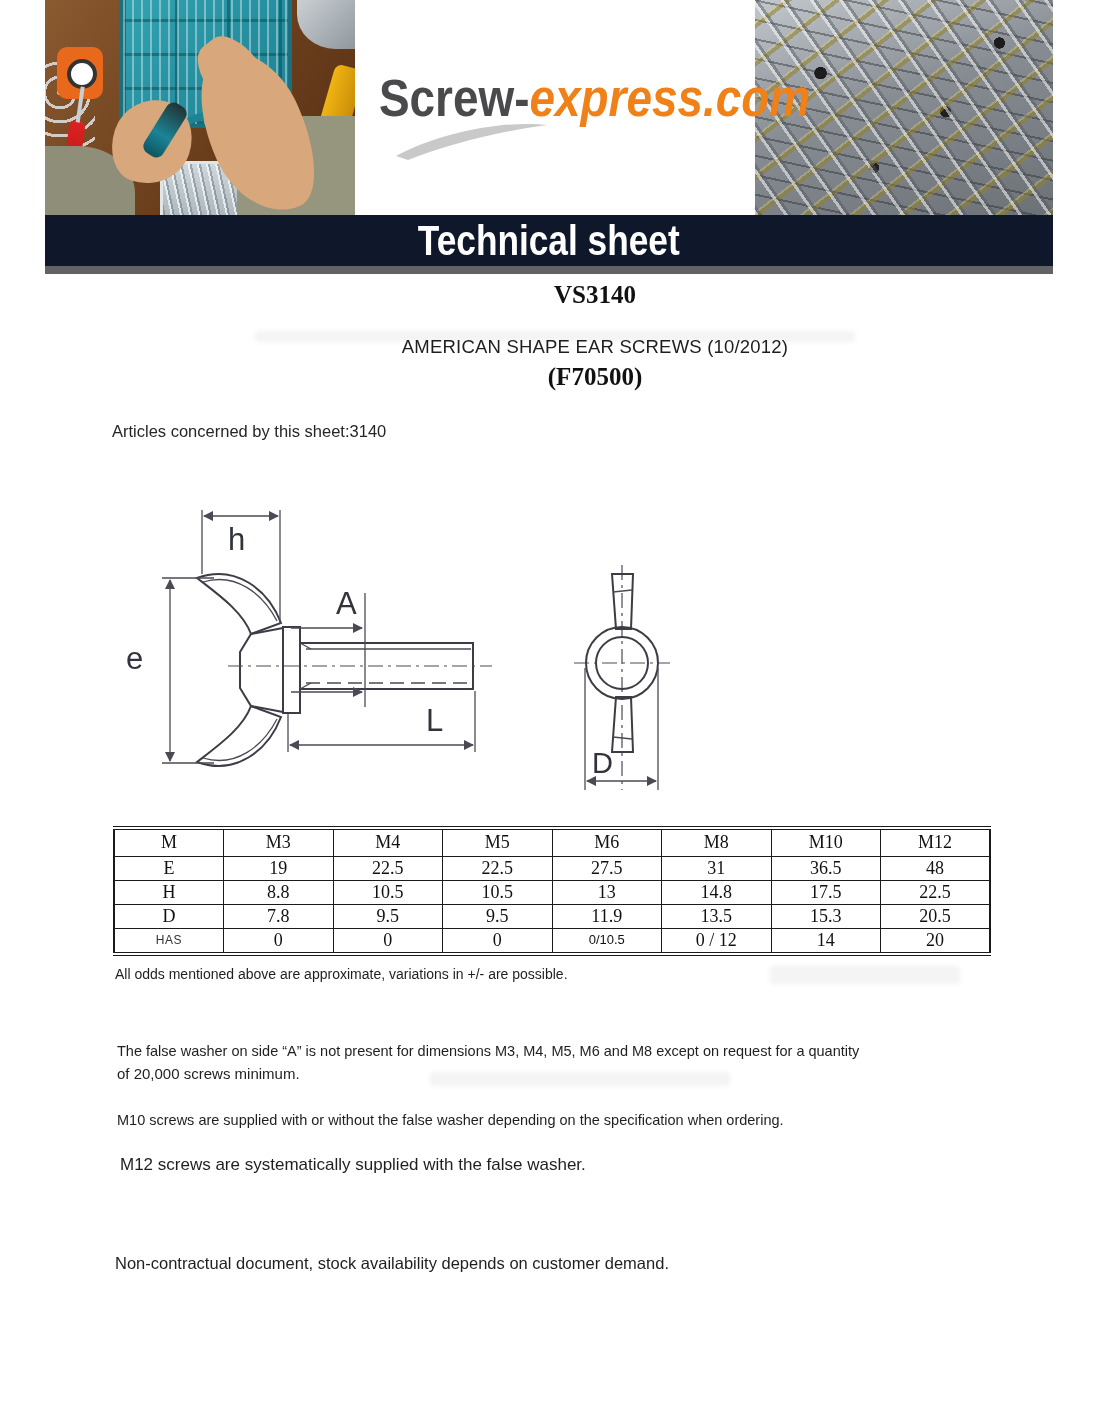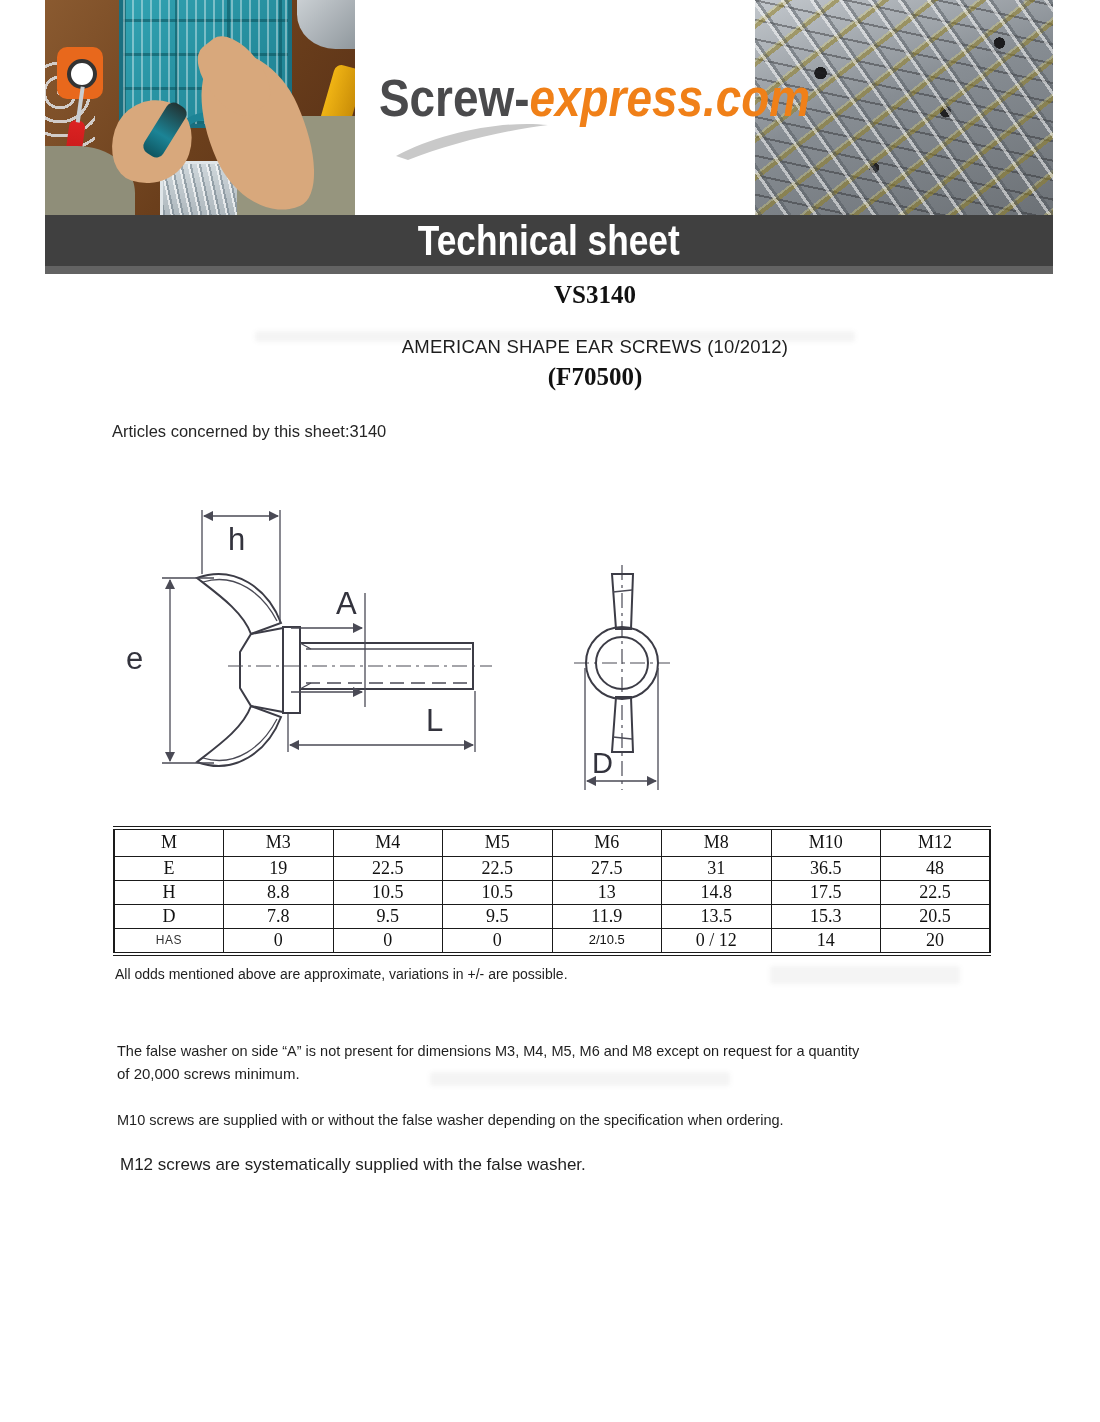--- a/index.html
+++ b/index.html
@@ -61,21 +61,21 @@
       radial-gradient(circle 10px at 82% 20%,#1c1c1e 55%,transparent 58%),
       linear-gradient(160deg,#c3c8cd,#878d93 45%,#6c7176);}
 
   #logo{position:absolute;left:355px;top:76px;width:400px;text-align:center;
         font-size:51px;line-height:46px;font-weight:bold;white-space:nowrap;}
   #logo .inner{display:inline-block;transform:scaleX(.9);}
   #logo .gray{color:#4a4a4c;}
   #logo .orange{color:#f08018;font-style:italic;}
   #swoosh{position:absolute;left:355px;top:110px;width:400px;height:70px;}
 
-  #banner{position:absolute;left:45px;top:215px;width:1008px;height:51px;background:#404040;
+  #banner{position:absolute;left:45px;top:215px;width:1008px;height:51px;background:#0f172a;
           text-align:center;}
   #banner .inner{display:inline-block;transform:scaleX(.82);transform-origin:center;
           color:#fff;font-weight:bold;font-size:43px;line-height:50px;letter-spacing:0px;}
   #banner-divider{position:absolute;left:45px;top:266px;width:1008px;height:8px;background:#636363;}
 
   
   .ctr{position:absolute;left:1px;width:1100px;text-align:center;margin-left:44px;}
   #title-code{top:281px;font-family:"Liberation Serif",serif;font-weight:bold;font-size:25px;color:#111;}
   #title-name{top:336px;font-size:18.5px;color:#1e1e1e;letter-spacing:.2px;}
   #title-ref{top:363px;font-family:Liberation Serif, serif;font-weight:bold;font-size:25px;color:#111;}
@@ -268,31 +268,32 @@
             <td>11.9</td>
             <td>13.5</td>
             <td>15.3</td>
             <td>20.5</td>
           </tr>
           <tr>
             <th>HAS</th>
             <td>0</td>
             <td>0</td>
             <td>0</td>
-            <td>2/10.5</td>
+            <td>0/10.5</td>
             <td>0 / 12</td>
             <td>14</td>
             <td>20</td>
           </tr>
         </tbody>
     </table>
   </div>
 
   <div id="note-approx" class="note">All odds mentioned above are approximate, variations in +/- are possible.</div>
   <div class="artifact" style="left:770px;top:966px;width:190px;height:18px;"></div>
   <div id="note-w1a" class="note">The false washer on side “A” is not present for dimensions M3, M4, M5, M6 and M8 except on request for a quantity</div>
   <div id="note-w1b" class="note">of 20,000 screws minimum.</div>
   <div class="artifact" style="left:430px;top:1072px;width:300px;height:14px;"></div>
   <div id="note-w2" class="note">M10 screws are supplied with or without the false washer depending on the specification when ordering.</div>
   <div id="note-w3" class="note">M12 screws are systematically supplied with the false washer.</div>
+  <div id="note-disc" class="note">Non-contractual document, stock availability depends on customer demand.</div>
 
 
 </div>
 
 </body></html>

